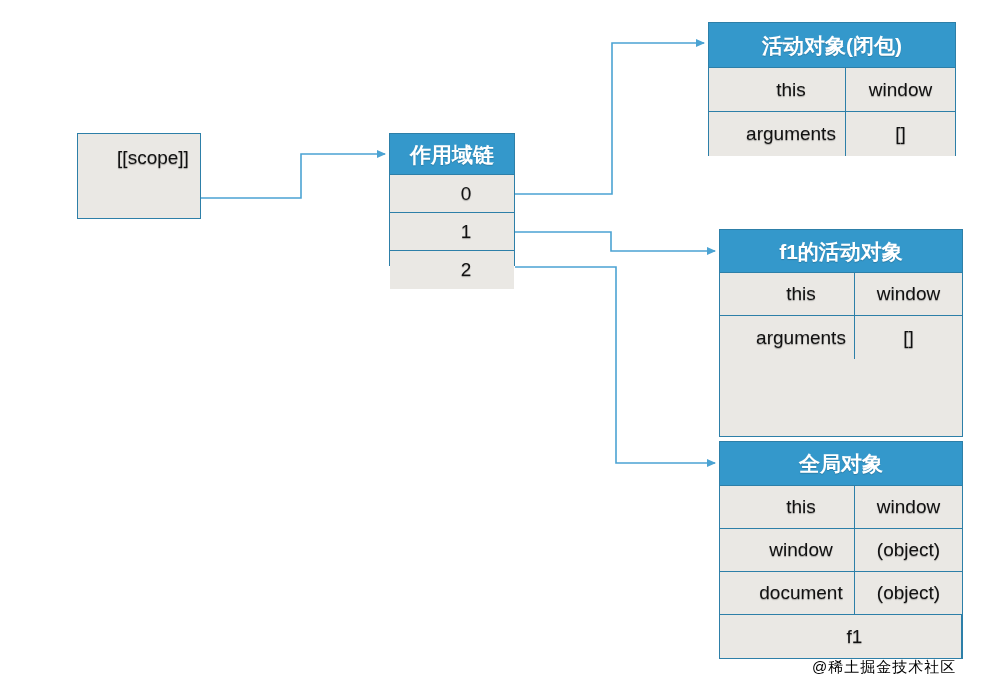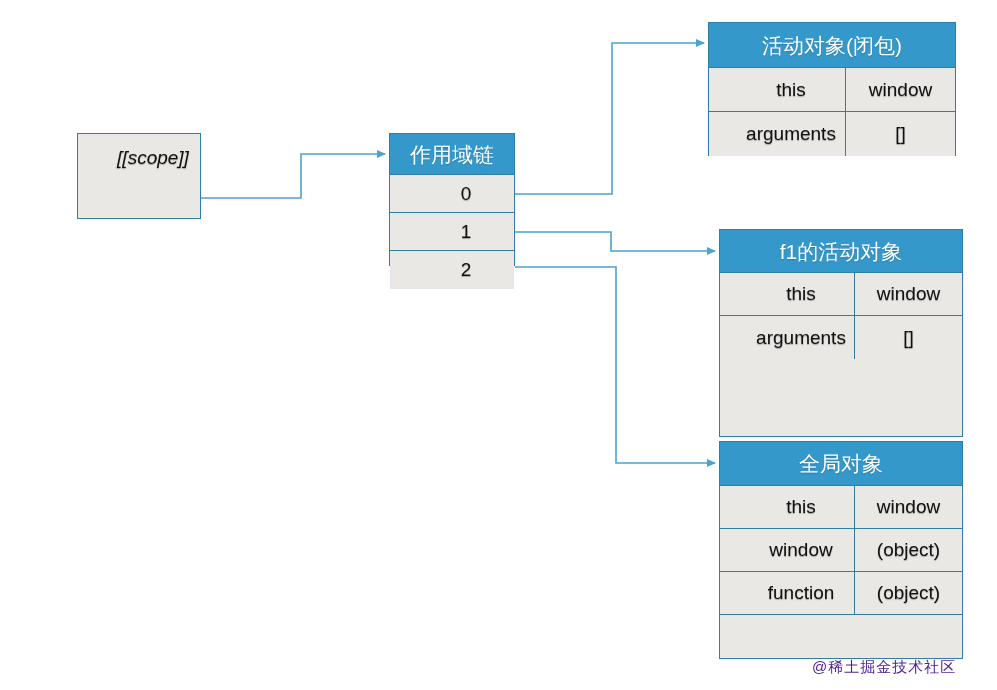--- a/index.html
+++ b/index.html
@@ -30,20 +30,21 @@
     background: #3498cb;
     color: #ffffff;
     text-align: center;
     font-size: 21px;
     line-height: 1;
     display: flex;
     align-items: center;
     justify-content: center;
     text-shadow: 0 1px 1px rgba(0,0,0,0.18);
     border-bottom: 1px solid #2d7fa8;
+    font-weight: bold;
   }
   .row {
     box-sizing: border-box;
     display: flex;
     background: #eae8e4;
     border-bottom: 1px solid #2d7fa8;
     padding-left: 28px;
   }
   .row:last-child { border-bottom: none; }
   .cell {
@@ -57,21 +58,21 @@
     text-shadow: 0 1px 1px rgba(0,0,0,0.30);
     overflow: hidden;
     white-space: nowrap;
   }
   .cell.left { border-right: 1px solid #2d7fa8; }
   .cell.full { flex: 1 1 100%; }
 
   
   #closure-box { left: 77px; top: 133px; width: 124px; height: 86px; }
   #closure-box .box-header { height: 44px; }
-  #closure-box .row { height: 48px; font-style: italic; }
+  #closure-box .row { height: 48px; }
 
   
   #scopechain-box { left: 389px; top: 133px; width: 126px; height: 133px; }
   #scopechain-box .box-header { height: 41px; }
   #scopechain-box .row { height: 38px; }
 
   
   #ao-closure-table { left: 708px; top: 22px; width: 248px; height: 134px; }
   #ao-closure-table .box-header { height: 45px; }
   #ao-closure-table .row { height: 44px; }
@@ -96,21 +97,21 @@
     width: 997px; height: 690px;
     pointer-events: none;
   }
 
   
   #watermark {
     position: absolute;
     left: 812px;
     top: 658px;
     font-size: 15px;
-    color: #4c1d95;
+    color: #000000;
     letter-spacing: 1px;
     white-space: nowrap;
   }
 </style>
 </head>
 <body>
 
 <div id="canvas">
 
   <svg id="connectors" viewBox="0 0 997 690" xmlns="http://www.w3.org/2000/svg">
@@ -176,22 +177,23 @@
     <div class="box-header">全局对象</div>
     <div class="row">
       <div class="cell left">this</div>
       <div class="cell">window</div>
     </div>
     <div class="row">
       <div class="cell left">window</div>
       <div class="cell">(object)</div>
     </div>
     <div class="row">
-      <div class="cell left">function</div>
+      <div class="cell left">document</div>
       <div class="cell">(object)</div>
     </div>
     <div class="row">
+      <div class="cell left">f1</div>
     </div>
   </div>
 
   <div id="watermark">@稀土掘金技术社区</div>
 
 </div>
 
 </body></html>

